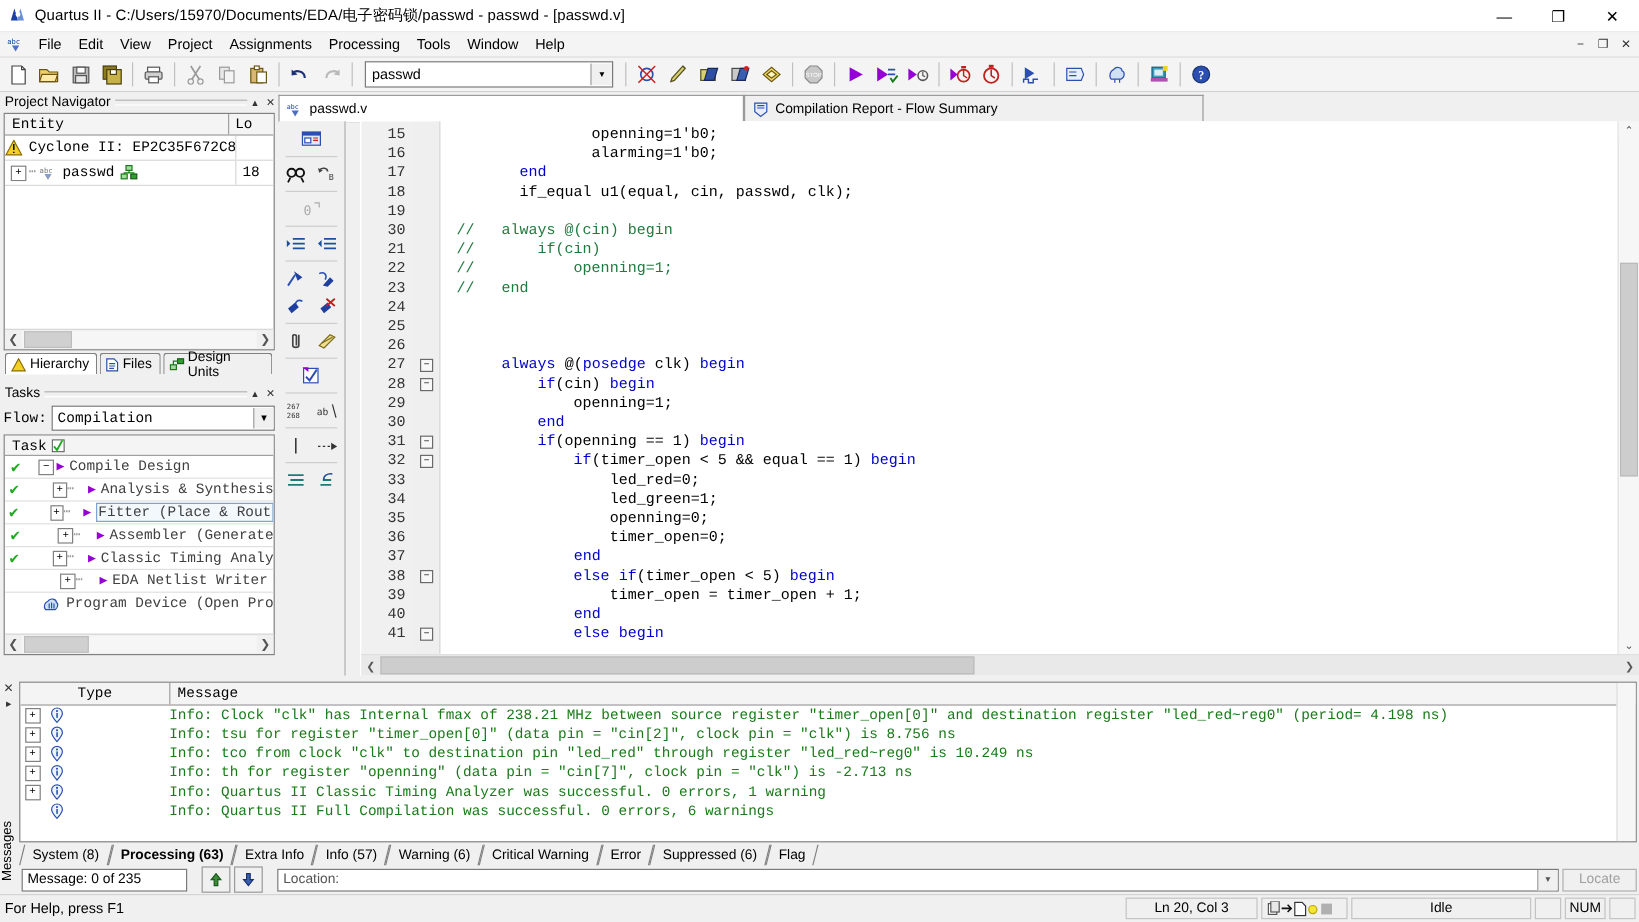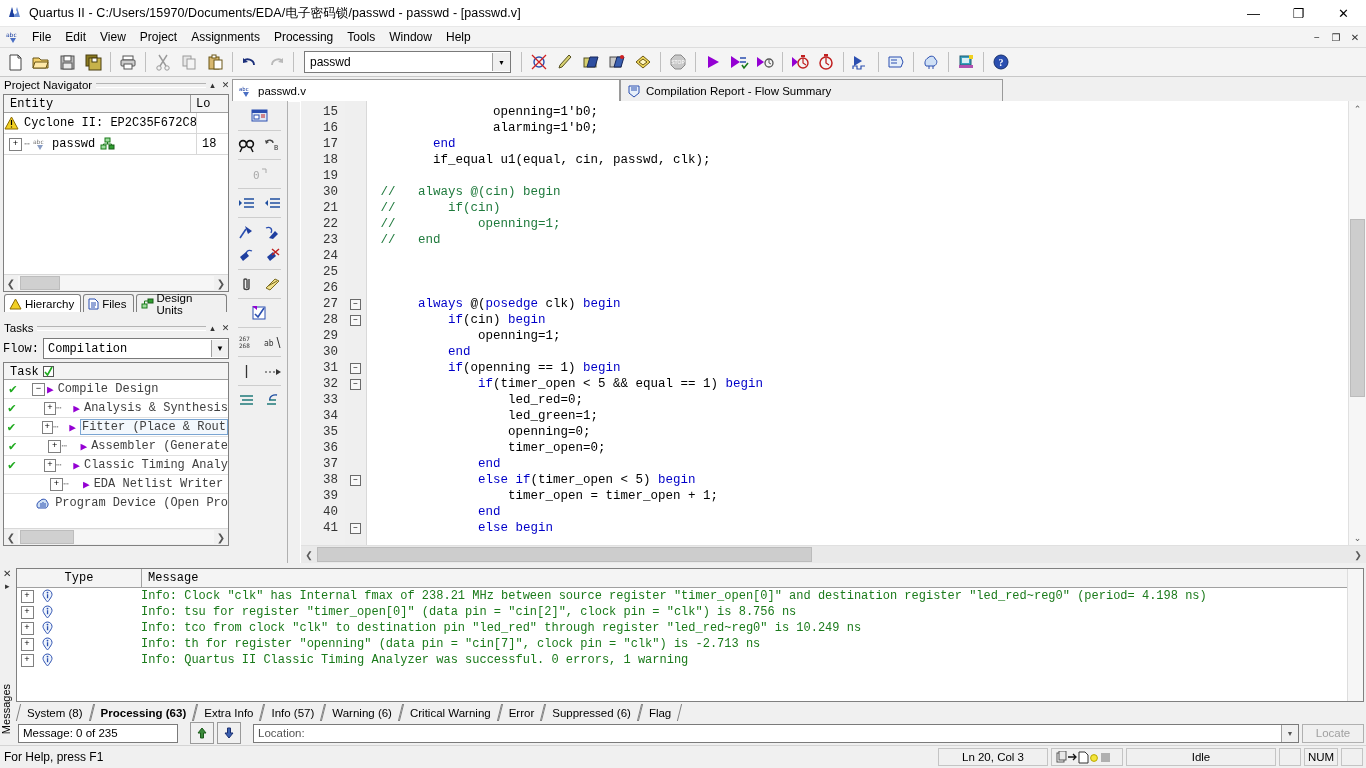--- a/index.html
+++ b/index.html
@@ -181,21 +181,21 @@
   .msgtabs{height:18px;display:flex;align-items:flex-end;padding-left:2px;margin-top:1px;}
   .mtab{height:17px;display:flex;align-items:center;font-size:11.5px;color:#000;
         padding:0 9px;position:relative;}
   .mtab.active{font-weight:bold;}
   .mtab .sl{position:absolute;left:0;top:0;bottom:0;width:8px;
             border-left:1px solid #808080;transform:skewX(-14deg);}
   .mtab .sr{position:absolute;right:0;top:0;bottom:0;width:8px;
             border-right:1px solid #808080;transform:skewX(-14deg);}
 
   .msgfoot{height:22px;display:flex;align-items:center;padding:1px 2px 0 2px;gap:3px;}
-  .mfbox{width:160px;height:19px;border:1px solid #7a7a7a;background:#fff;
+  .mfbox{width:138px;height:19px;border:1px solid #7a7a7a;background:#fff;
          display:flex;align-items:center;padding-left:4px;font-size:11.5px;box-sizing:border-box;}
   .mfbtn{width:22px;height:20px;border:1px solid #9a9a9a;background:#f0f0f0;
          display:flex;align-items:center;justify-content:center;}
   .mloc{flex:1;height:19px;border:1px solid #7a7a7a;background:#fff;display:flex;
         align-items:center;padding-left:4px;font-size:11.5px;color:#555;box-sizing:border-box;
         position:relative;}
   .mloc .dd{position:absolute;right:0;top:0;width:16px;height:17px;background:#f0f0f0;
             border-left:1px solid #a0a0a0;display:flex;align-items:center;justify-content:center;
             font-size:7px;}
   .locbtn{width:62px;height:19px;border:1px solid #b0b0b0;background:#f0f0f0;
@@ -965,20 +965,31 @@
               </span>
               <span class="ic">
                 <svg width="13" height="15" viewBox="0 0 13 15">
                   <path d="M6.5 1 C9 1 11 3 11 5.5 C11 8 6.5 13 6.5 13 C6.5 13 2 8 2 5.5 C2 3 4 1 6.5 1 Z" fill="#eef4fc" stroke="#2b4fb0"></path>
                   <circle cx="6.5" cy="3.6" r="0.9" fill="#2b4fb0"></circle>
                   <rect x="5.9" y="5.2" width="1.3" height="4" fill="#2b4fb0"></rect>
                 </svg>
               </span>
               <span class="tx">Info: Quartus II Classic Timing Analyzer was successful. 0 errors, 1 warning</span>
             </div>
+            <div class="mrow">
+              <span class="plus"></span>
+              <span class="ic">
+                <svg width="13" height="15" viewBox="0 0 13 15">
+                  <path d="M6.5 1 C9 1 11 3 11 5.5 C11 8 6.5 13 6.5 13 C6.5 13 2 8 2 5.5 C2 3 4 1 6.5 1 Z" fill="#eef4fc" stroke="#2b4fb0"></path>
+                  <circle cx="6.5" cy="3.6" r="0.9" fill="#2b4fb0"></circle>
+                  <rect x="5.9" y="5.2" width="1.3" height="4" fill="#2b4fb0"></rect>
+                </svg>
+              </span>
+              <span class="tx">Info: Quartus II Full Compilation was successful. 0 errors, 6 warnings</span>
+            </div>
           </div>
         <div class="mvs"></div>
       </div>
 
       <div class="msgtabs">
         <div class="mtab">
             <span class="sl"></span>
             <span>System (8)</span>
             <span class="sr"></span>
           </div>

